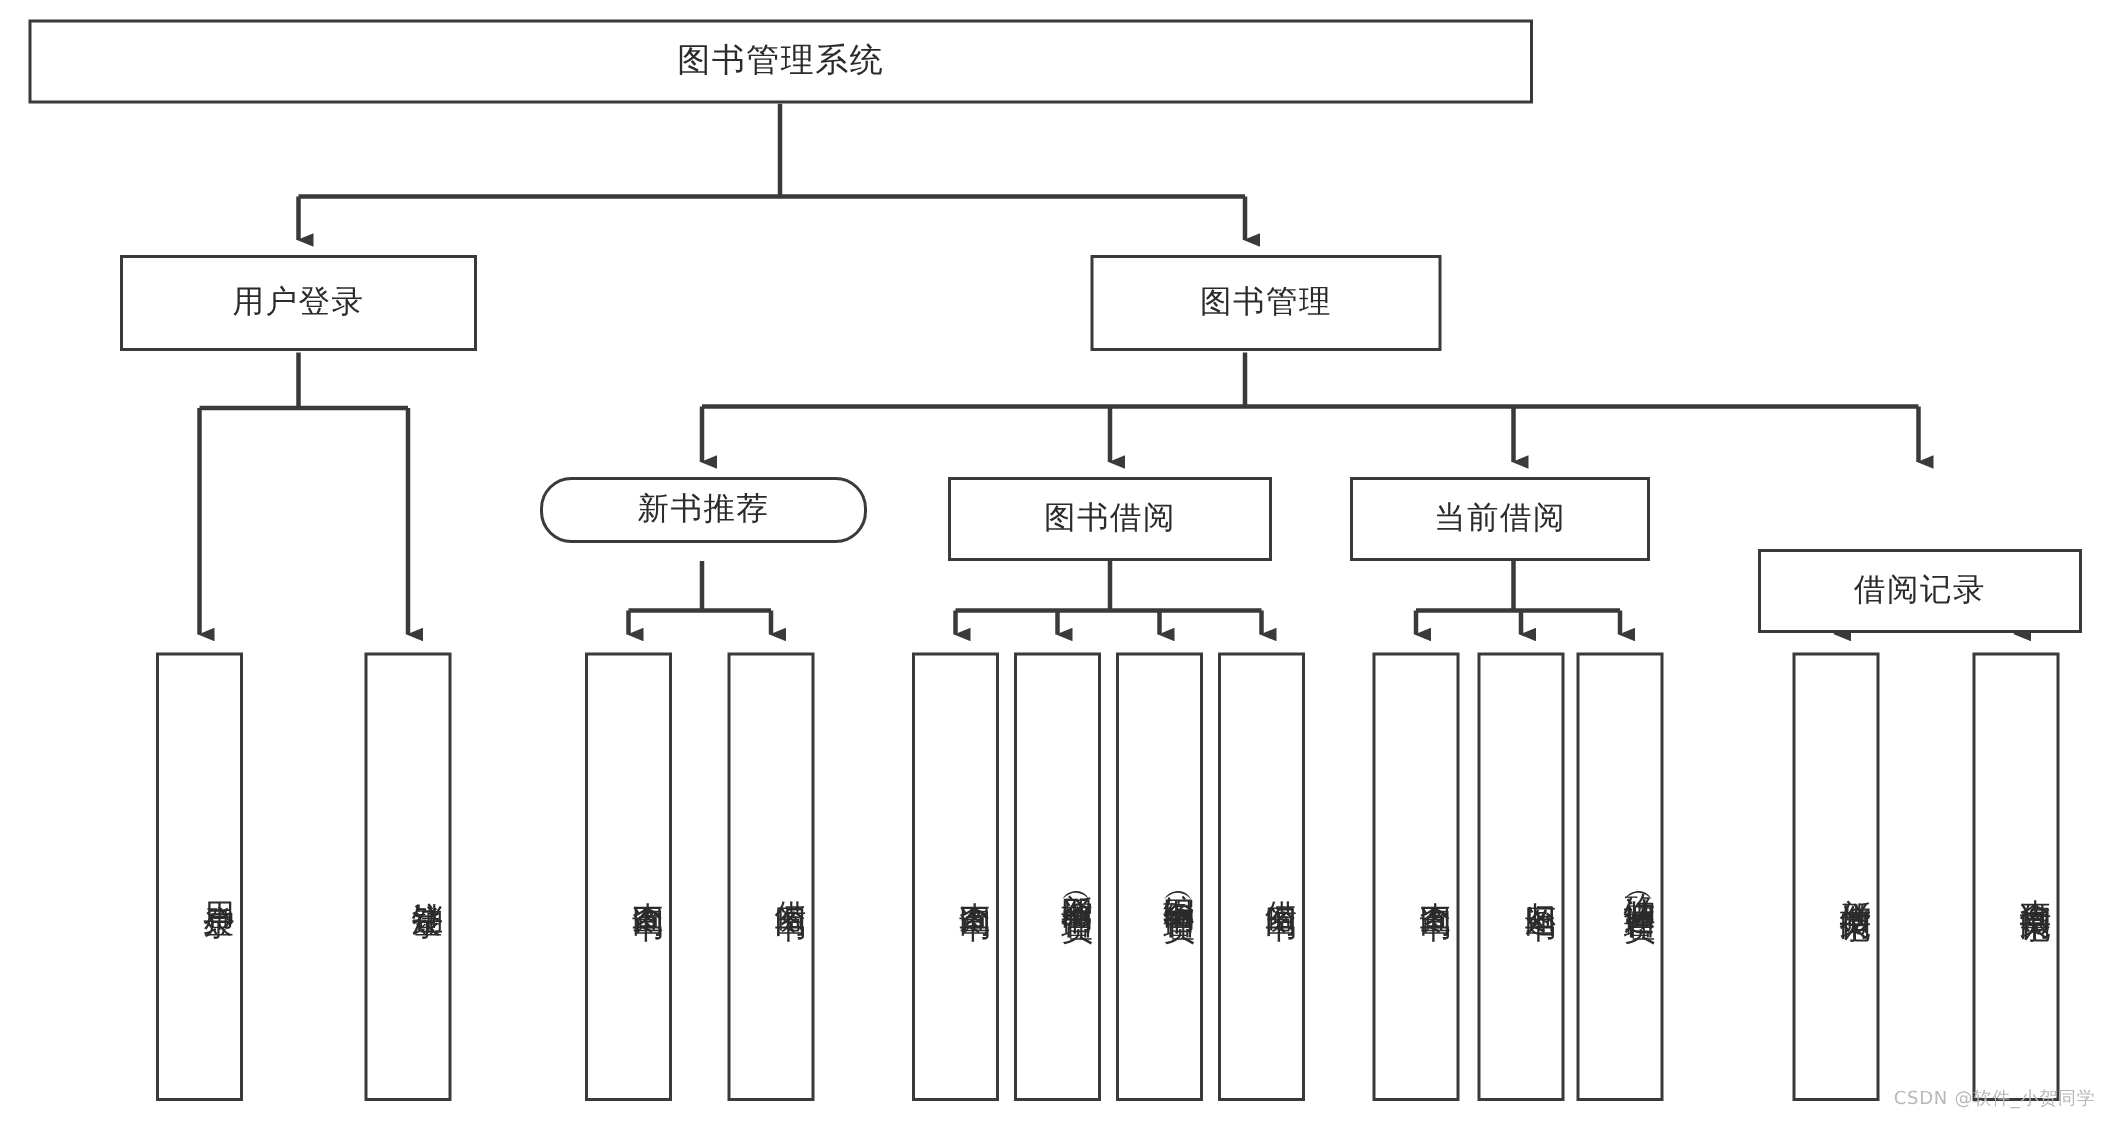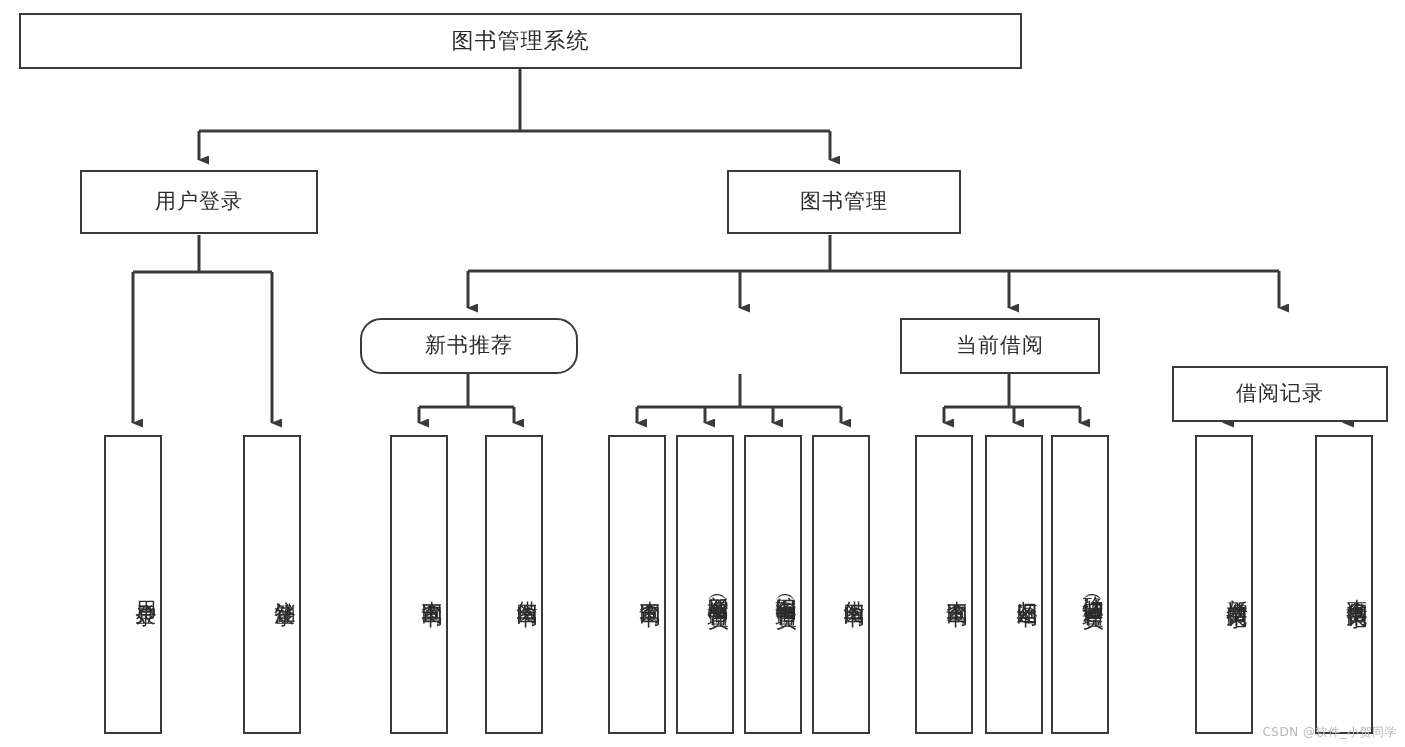--- a/index.html
+++ b/index.html
@@ -127,24 +127,27 @@
   </div>
 
   <div class="node-box horizontal" style="left:80px; top:170px; width:238px; height:64px;">
     <span>用户登录</span>
   </div>
 
   <div class="node-box horizontal" style="left:712px; top:170px; width:234px; height:64px;margin-left:15px;">
     <span>图书管理</span>
   </div>
 
-  <div class="node-box horizontal" style="left:360px; top:318px; width:218px; height:56px;border-radius:21px;">
+  <div class="node-box horizontal" style="left:360px; top:318px; width:218px; height:44px;border-radius:21px;">
     <span>新书推荐</span>
   </div>
 
+  <div class="node-box horizontal" style="left:632px; top:318px; width:216px; height:56px;">
+    <span>图书借阅</span>
+  </div>
 
   <div class="node-box horizontal" style="left:900px; top:318px; width:200px; height:56px;">
     <span>当前借阅</span>
   </div>
 
   <div class="node-box horizontal" style="left:1172px; top:318px; width:216px; height:56px;margin-top:48px;">
     <span>借阅记录</span>
   </div>
 
   <div class="node-box vertical" style="left:104px; top:435px; width:58px; height:299px;">

